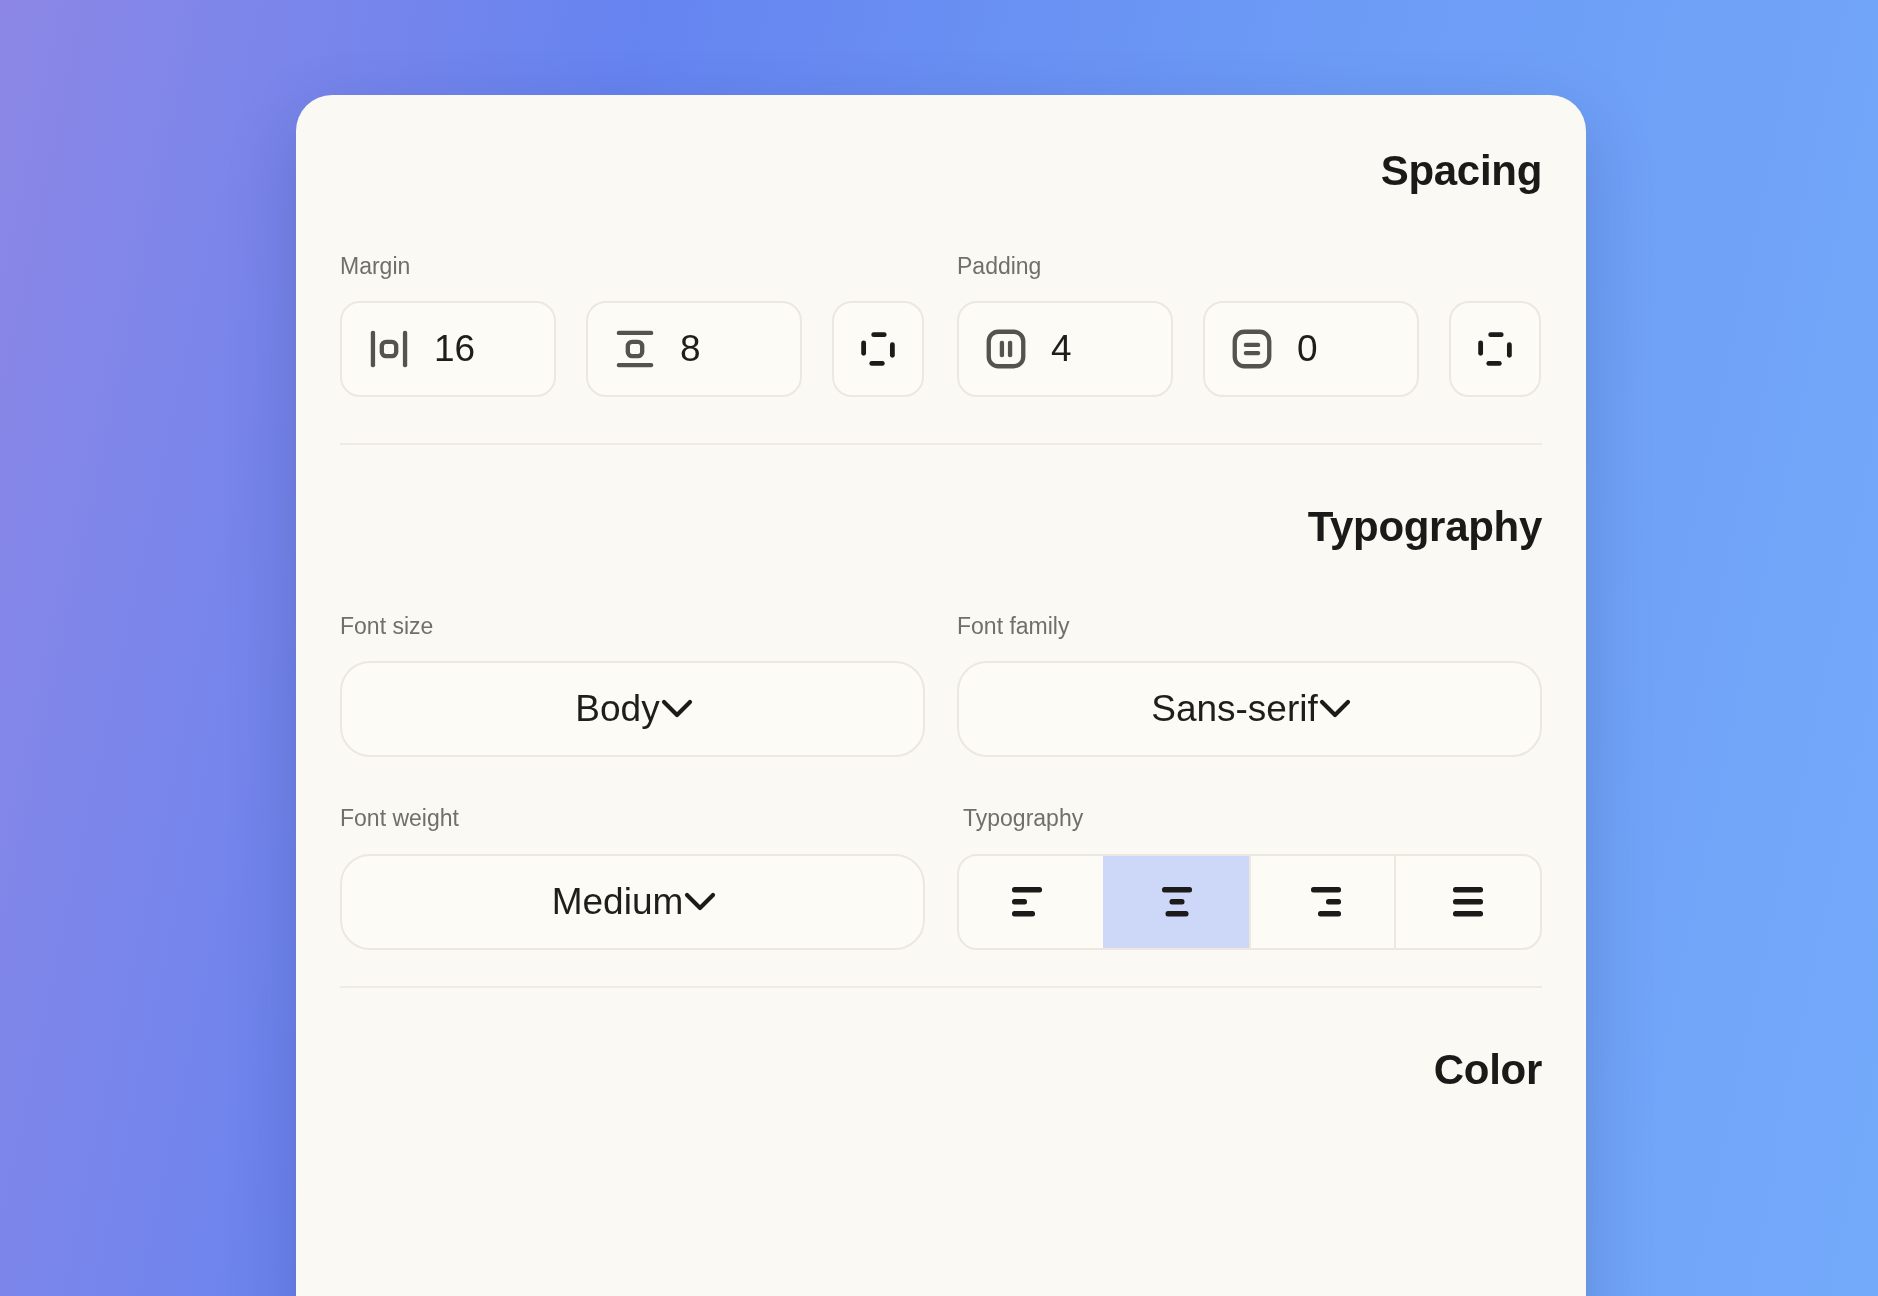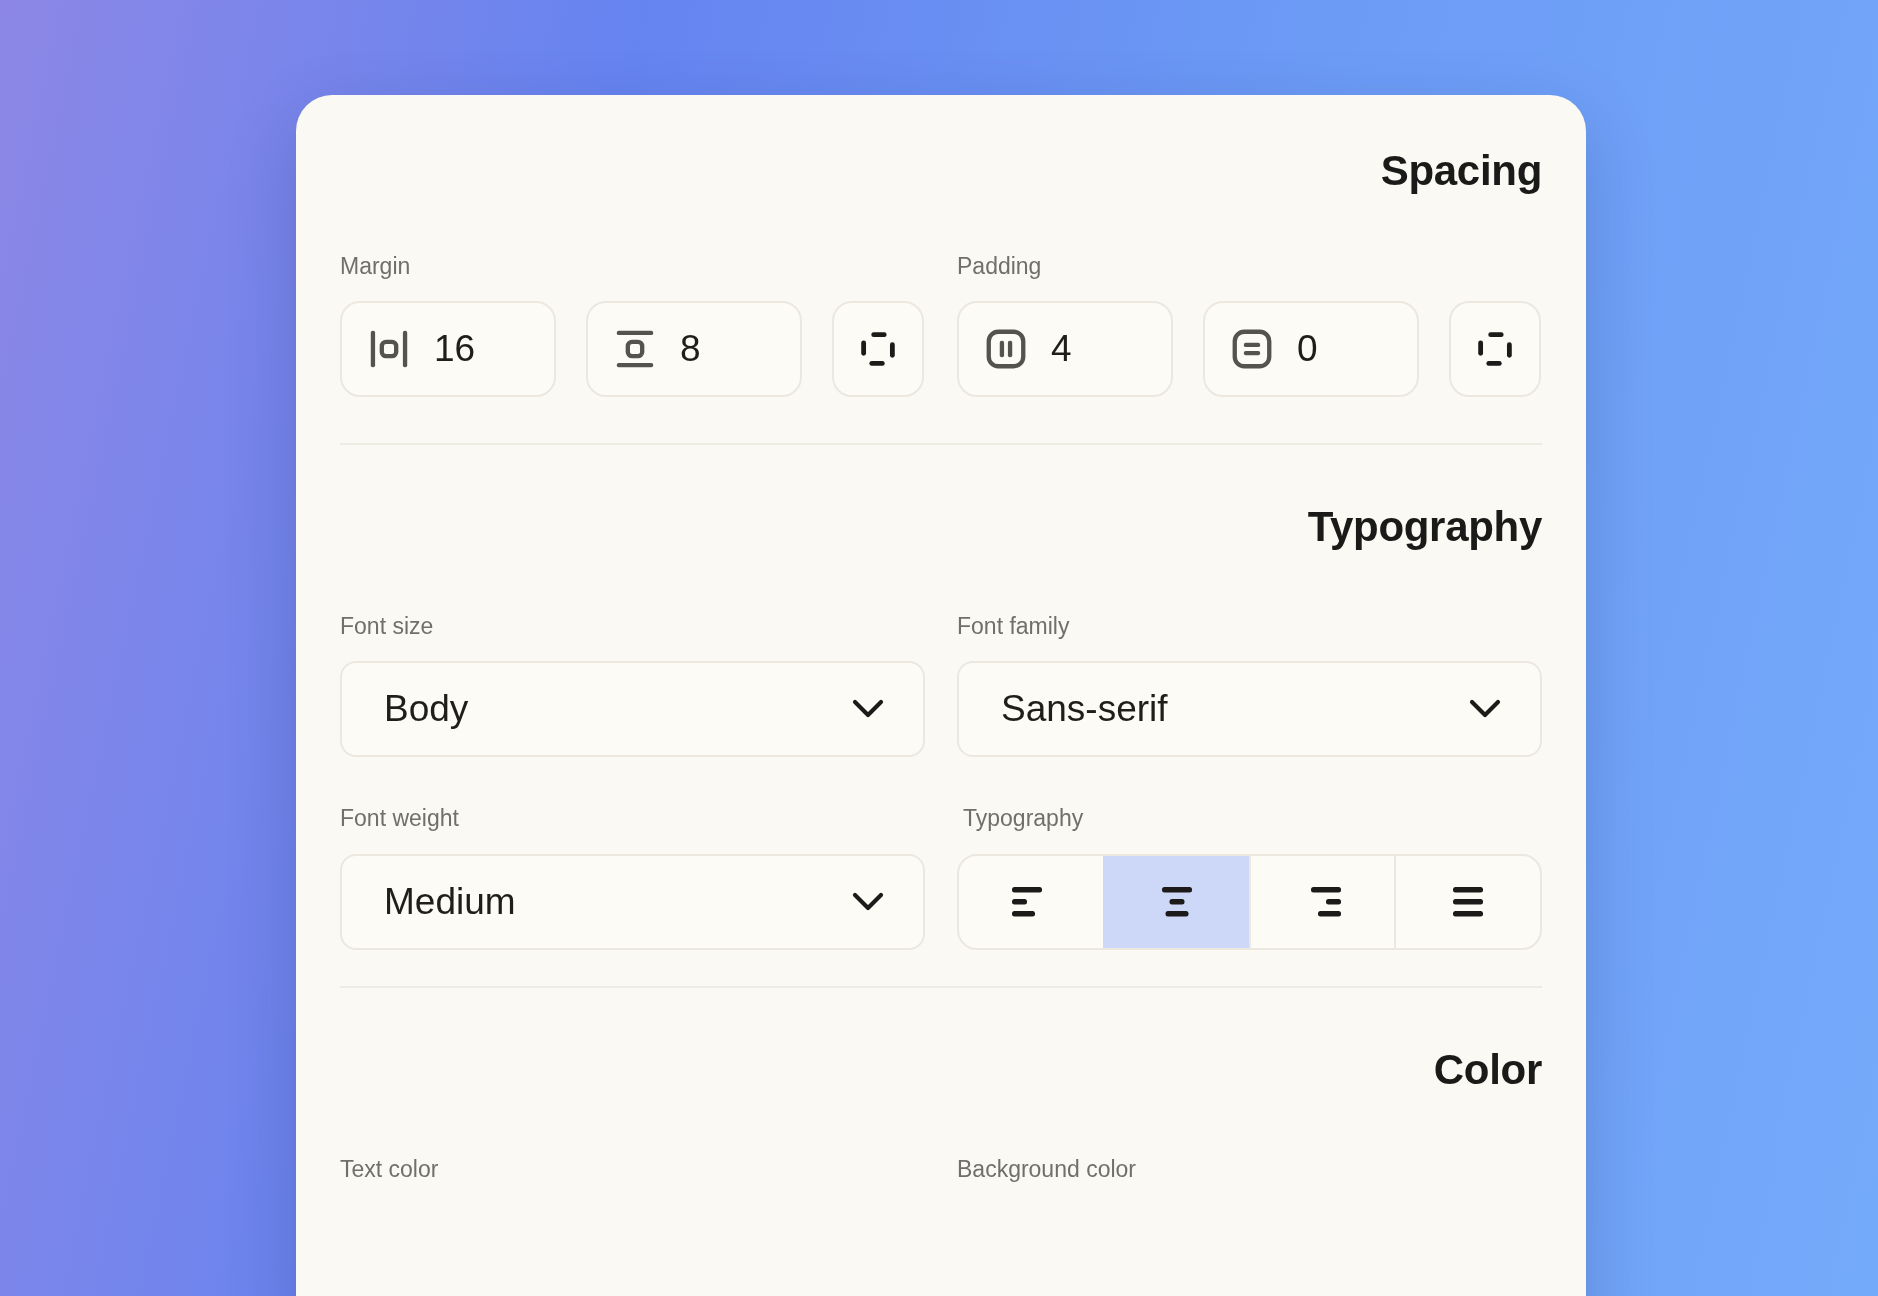--- a/index.html
+++ b/index.html
@@ -37,22 +37,22 @@
     border:2px solid #ECE8E0;
     border-radius:20px;
     height:96px;
     display:flex; align-items:center;
   }
   .num-input { width:216px; padding-left:24px; gap:22px; cursor:text; }
   .num-value { font-size:37px; color:#1F1E1A; }
   .icon-btn { width:92px; justify-content:center; cursor:pointer; }
 
   .dropdown {
-    border-radius:16px;
-    justify-content:space-between;
+    border-radius:30px;
+    justify-content:center;
     padding:0 38px 0 42px;
     cursor:pointer;
   }
   .dropdown-value { font-size:37px; color:#1F1E1A; display:flex; align-items:center; gap:36px; }
   .swatch { width:36px; height:36px; border-radius:50%; display:inline-block; }
 
   .seg-group { overflow:hidden; padding:0; }
   .seg {
     flex:1; height:100%;
     display:flex; align-items:center; justify-content:center;
@@ -227,19 +227,15 @@
           </svg>
         </span>
       </button>
     </div>
   </div>
 
   <div class="divider" style="margin-top:36px;"></div>
 
   <div class="section-title mt">Color</div>
 
-  <div class="grid2 labels-row tight">
-    <div class="field-label">Text color</div>
-    <div class="field-label">Background color</div>
-  </div>
 
 
 </div>
 
 </body></html>

